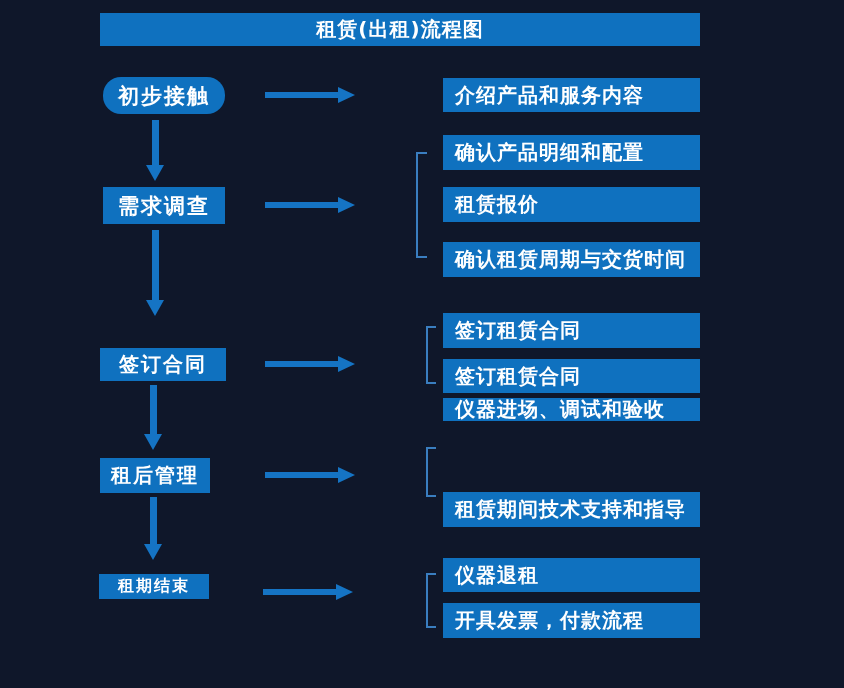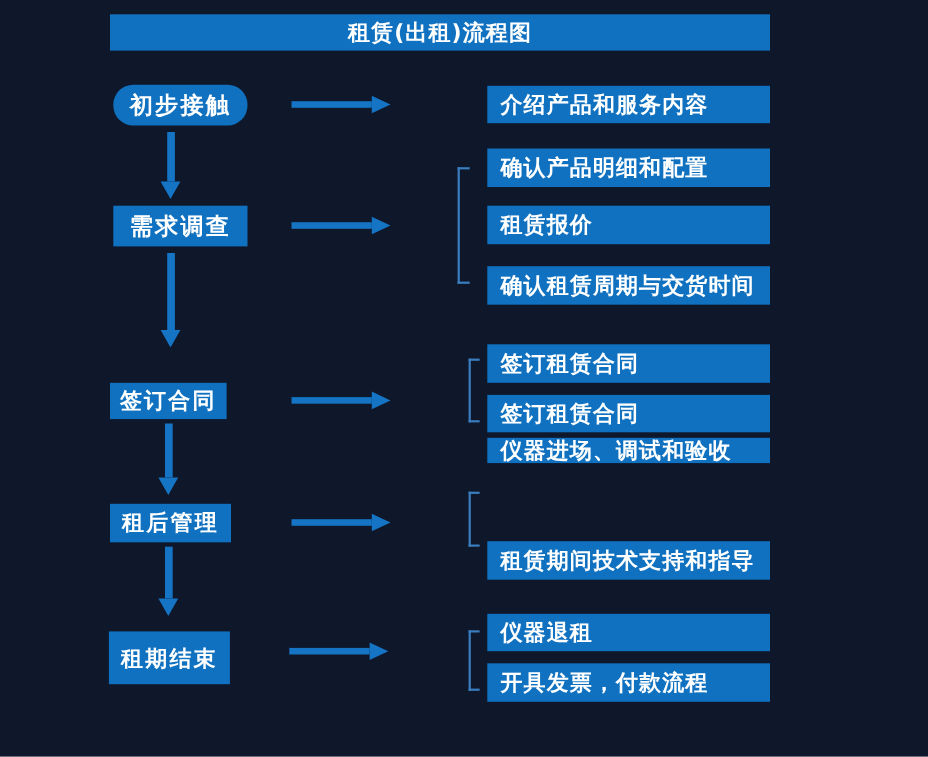--- a/index.html
+++ b/index.html
@@ -21,23 +21,23 @@
   }
 
   .step-box{
     position:absolute;background:var(--primary-blue);color:var(--text-white);
     font-size:21px;font-weight:bold;text-align:center;
     display:flex;align-items:center;justify-content:center;
     letter-spacing:2px;white-space:nowrap;
   }
   .l0{left:103px;top:77px;width:122px;height:37px;border-radius:18px;}
   .l1{left:103px;top:187px;width:122px;height:37px;}
-  .l2{left:100px;top:348px;width:106px;height:33px;font-size:20px;}
+  .l2{left:100px;top:348px;width:126px;height:33px;font-size:20px;}
   .l3{left:100px;top:458px;width:110px;height:35px;font-size:20px;}
-  .l4{left:99px;top:574px;width:110px;height:48px;font-size:20px;}
+  .l4{left:99px;top:574px;width:110px;height:25px;font-size:16px;}
 
   .detail-box{
     position:absolute;left:443px;width:257px;
     background:var(--primary-blue);color:var(--text-white);
     font-size:20px;font-weight:bold;
     display:flex;align-items:center;
     padding-left:12px;letter-spacing:1px;white-space:nowrap;text-align:right;
   }
   .r0{top:78px;height:34px;}
   .r1{top:135px;height:35px;}

